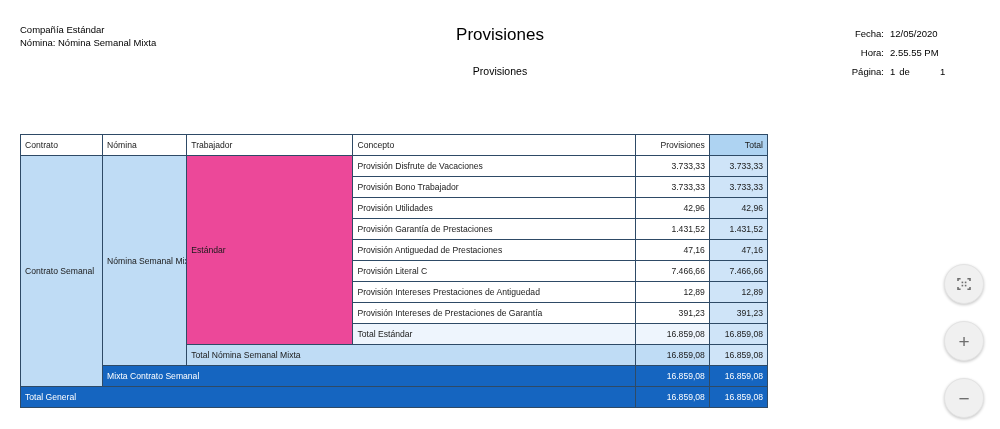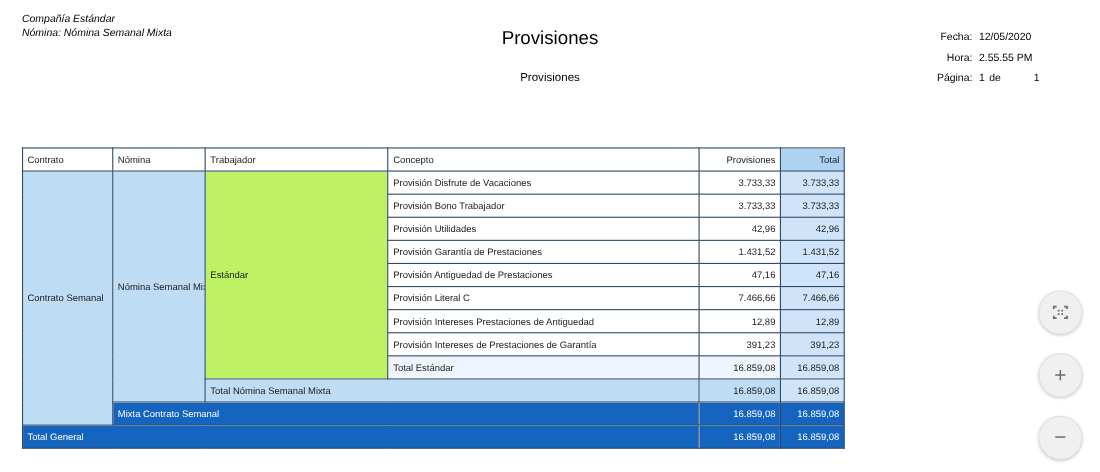--- a/index.html
+++ b/index.html
@@ -18,25 +18,24 @@
 
   
   .report-header {
     position: absolute;
     top: 0; left: 0; right: 0;
     height: 120px;
   }
   .company-block {
     position: absolute;
     left: 20px;
-    top: 12px;
+    top: 24px;
     font-size: 9.5px;
     line-height: 12.5px;
     color: #000;
-    font-style: italic;
   }
   .title-block {
     position: absolute;
     left: 0; right: 0;
     top: 24px;
     text-align: center;
   }
   .title-main {
     font-size: 17px;
     color: #000;
@@ -102,21 +101,21 @@
   .c-concepto { width: 282px; }
   .c-prov     { width: 74px; }
   .c-total    { width: 58px; }
 
   thead td { background: #ffffff; vertical-align: middle; }
   thead td.hdr-total { background: #aed3f2; }
   .num { text-align: right; }
 
   .cell-blue    { background: #bfdcf5; vertical-align: middle; }
   .cell-blue-top{ background: #bfdcf5; vertical-align: top; padding-top: 3px; }
-  .cell-lightest{ background: #bef264; vertical-align: top; padding-top: 3px; }
+  .cell-lightest{ background: #ec4899; vertical-align: top; padding-top: 3px; }
   .cell-white   { background: #ffffff; }
   .cell-total-col { background: #cfe4f8; }
   .row-subtotal td { background: #eef5fd; }
   .row-subtotal td.cell-total-col { background: #cfe4f8; }
 
   .row-group-total td {
     background: #bfdcf5;
     margin-top: 21px;
   }
   .row-group-total td.cell-total-col { background: #cfe4f8; }

